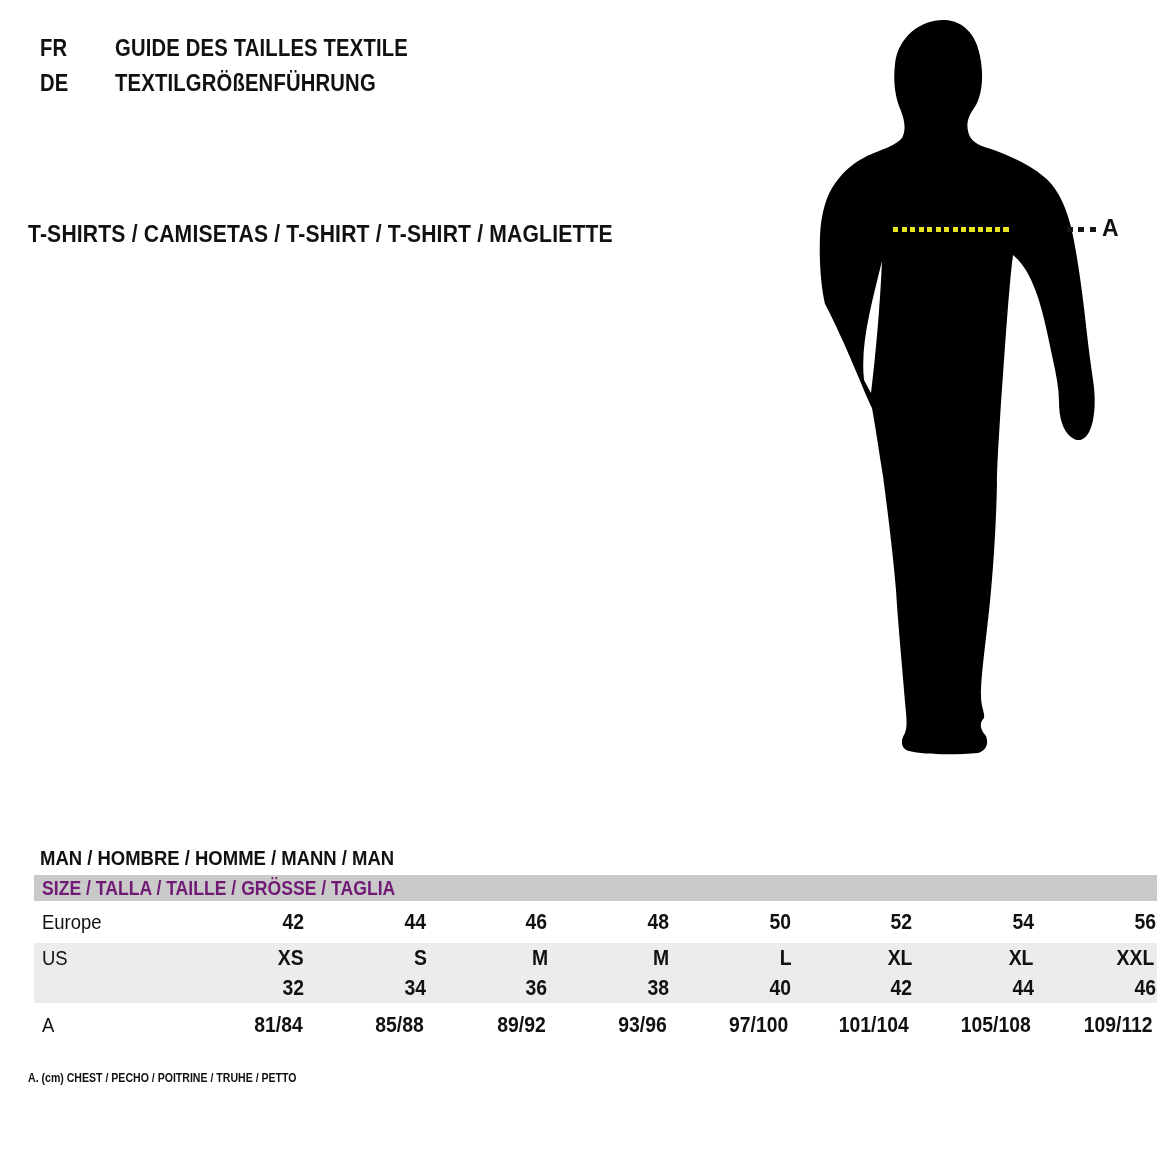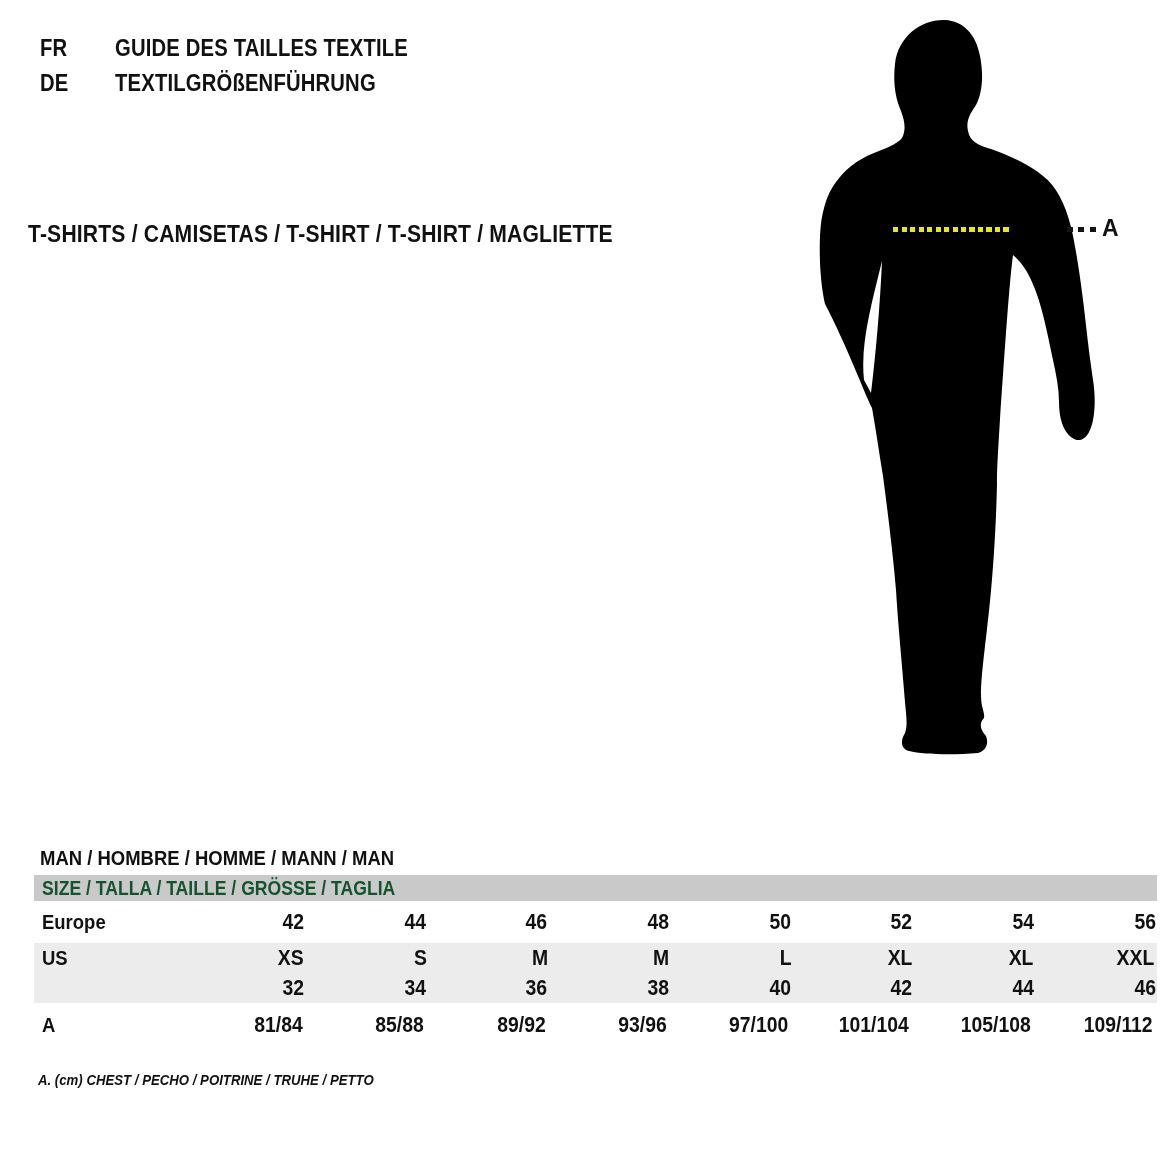--- a/index.html
+++ b/index.html
@@ -35,33 +35,33 @@
   }
   .measure-label { position:absolute; left:1102px; top:215px; font-size:23px; font-weight:bold; }
 
   
   .section-title { position:absolute; left:40px; top:822px; font-size:21px; font-weight:bold;margin-top:24px; }
 
   
   .size-table { position:absolute; left:34px; top:875px; width:1123px; }
   .t-header {
     height:26px; line-height:26px; background:var(--header-bg,#c9c9c9);
-    font-size:20px; font-weight:bold; color:#14532d; padding-left:8px;
+    font-size:20px; font-weight:bold; color:#701a75; padding-left:8px;
   }
   .t-row { display:flex; align-items:center; }
   .t-row.white { background:#ffffff; }
   .t-row.gray  { background:var(--row-alt-bg,#ececec); }
   .t-row.h42 { height:42px; }
   .t-row.h30 { height:30px; }
   .t-row.h44 { height:44px; }
-  .t-label { width:150px; padding-left:8px; font-size:21px; font-weight:bold; }
+  .t-label { width:150px; padding-left:8px; font-size:21px; font-weight:normal; }
   .t-cell { flex:1; text-align:right; font-size:22px; font-weight:bold; }
 
   
-  .footnote { position:absolute; left:38px; top:1071px; font-size:15px; font-weight:bold;font-style:italic; }
+  .footnote { position:absolute; left:28px; top:1071px; font-size:12px; font-weight:bold; }
 </style>
 </head>
 <body>
 
 <div class="page">
 
   <div class="lang-block">
     <div class="lang-row">
       <span class="lang-code cx">FR</span><span class="cx">GUIDE DES TAILLES TEXTILE</span>
     </div>

